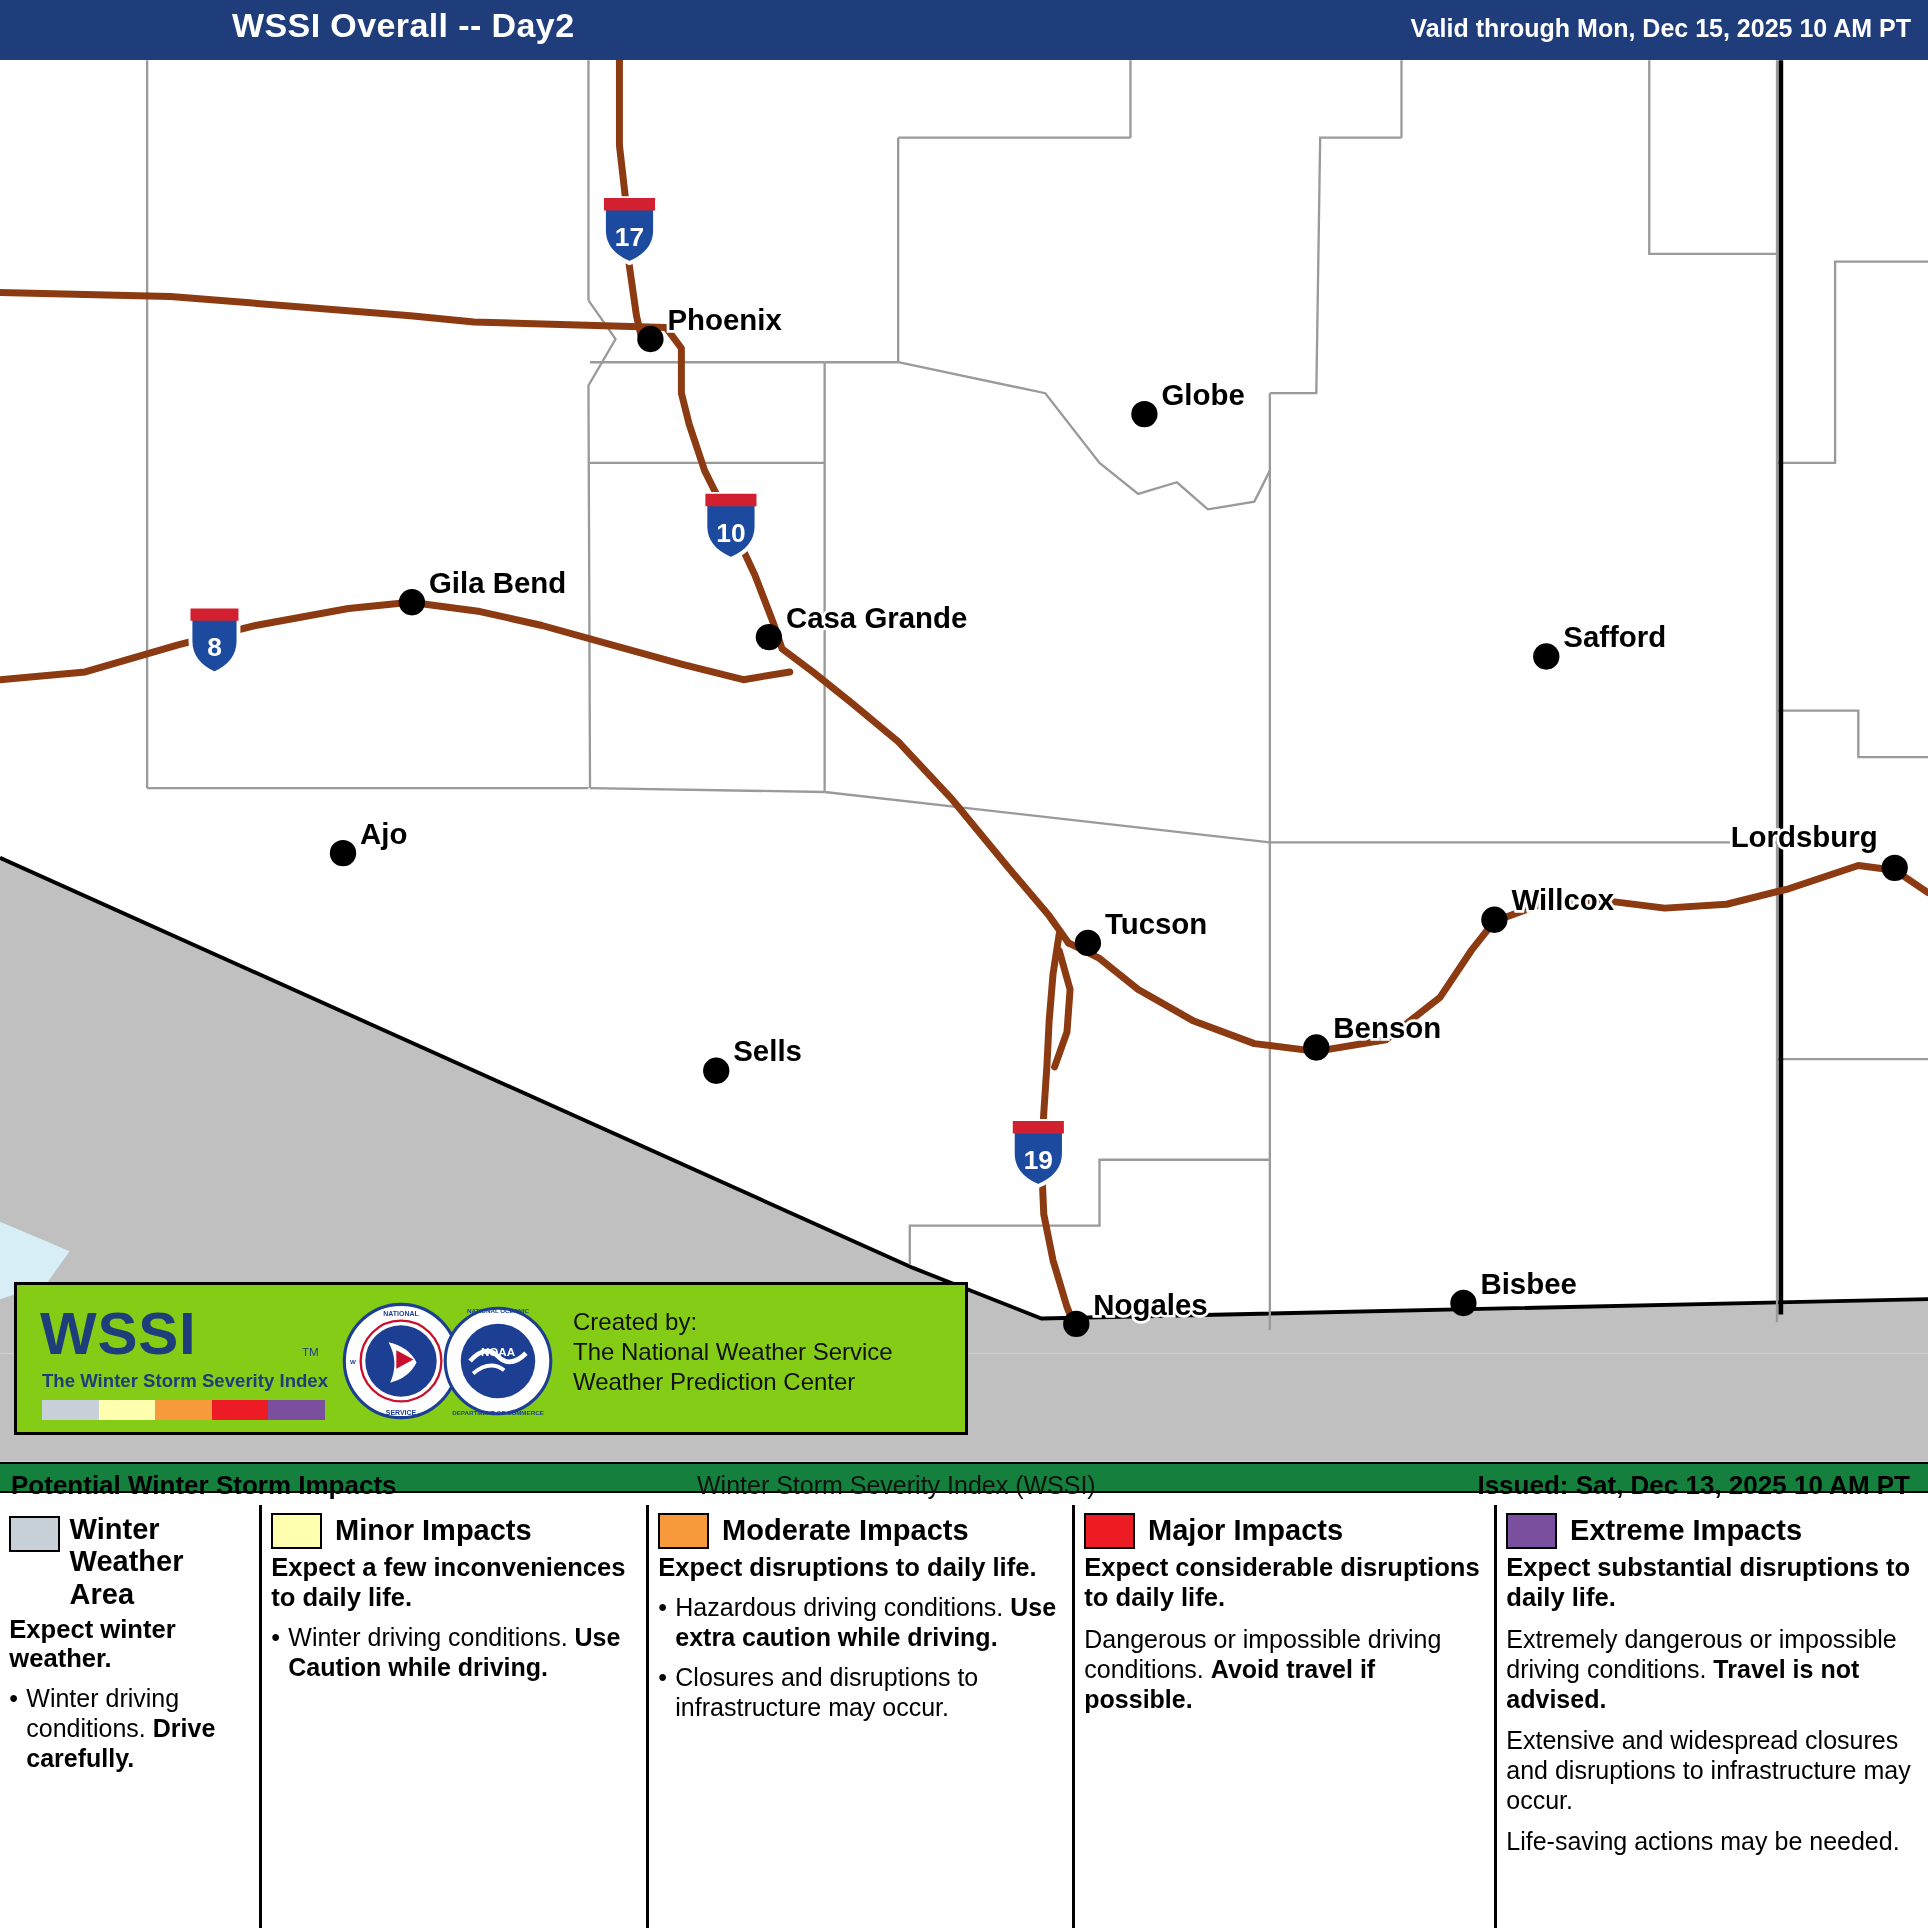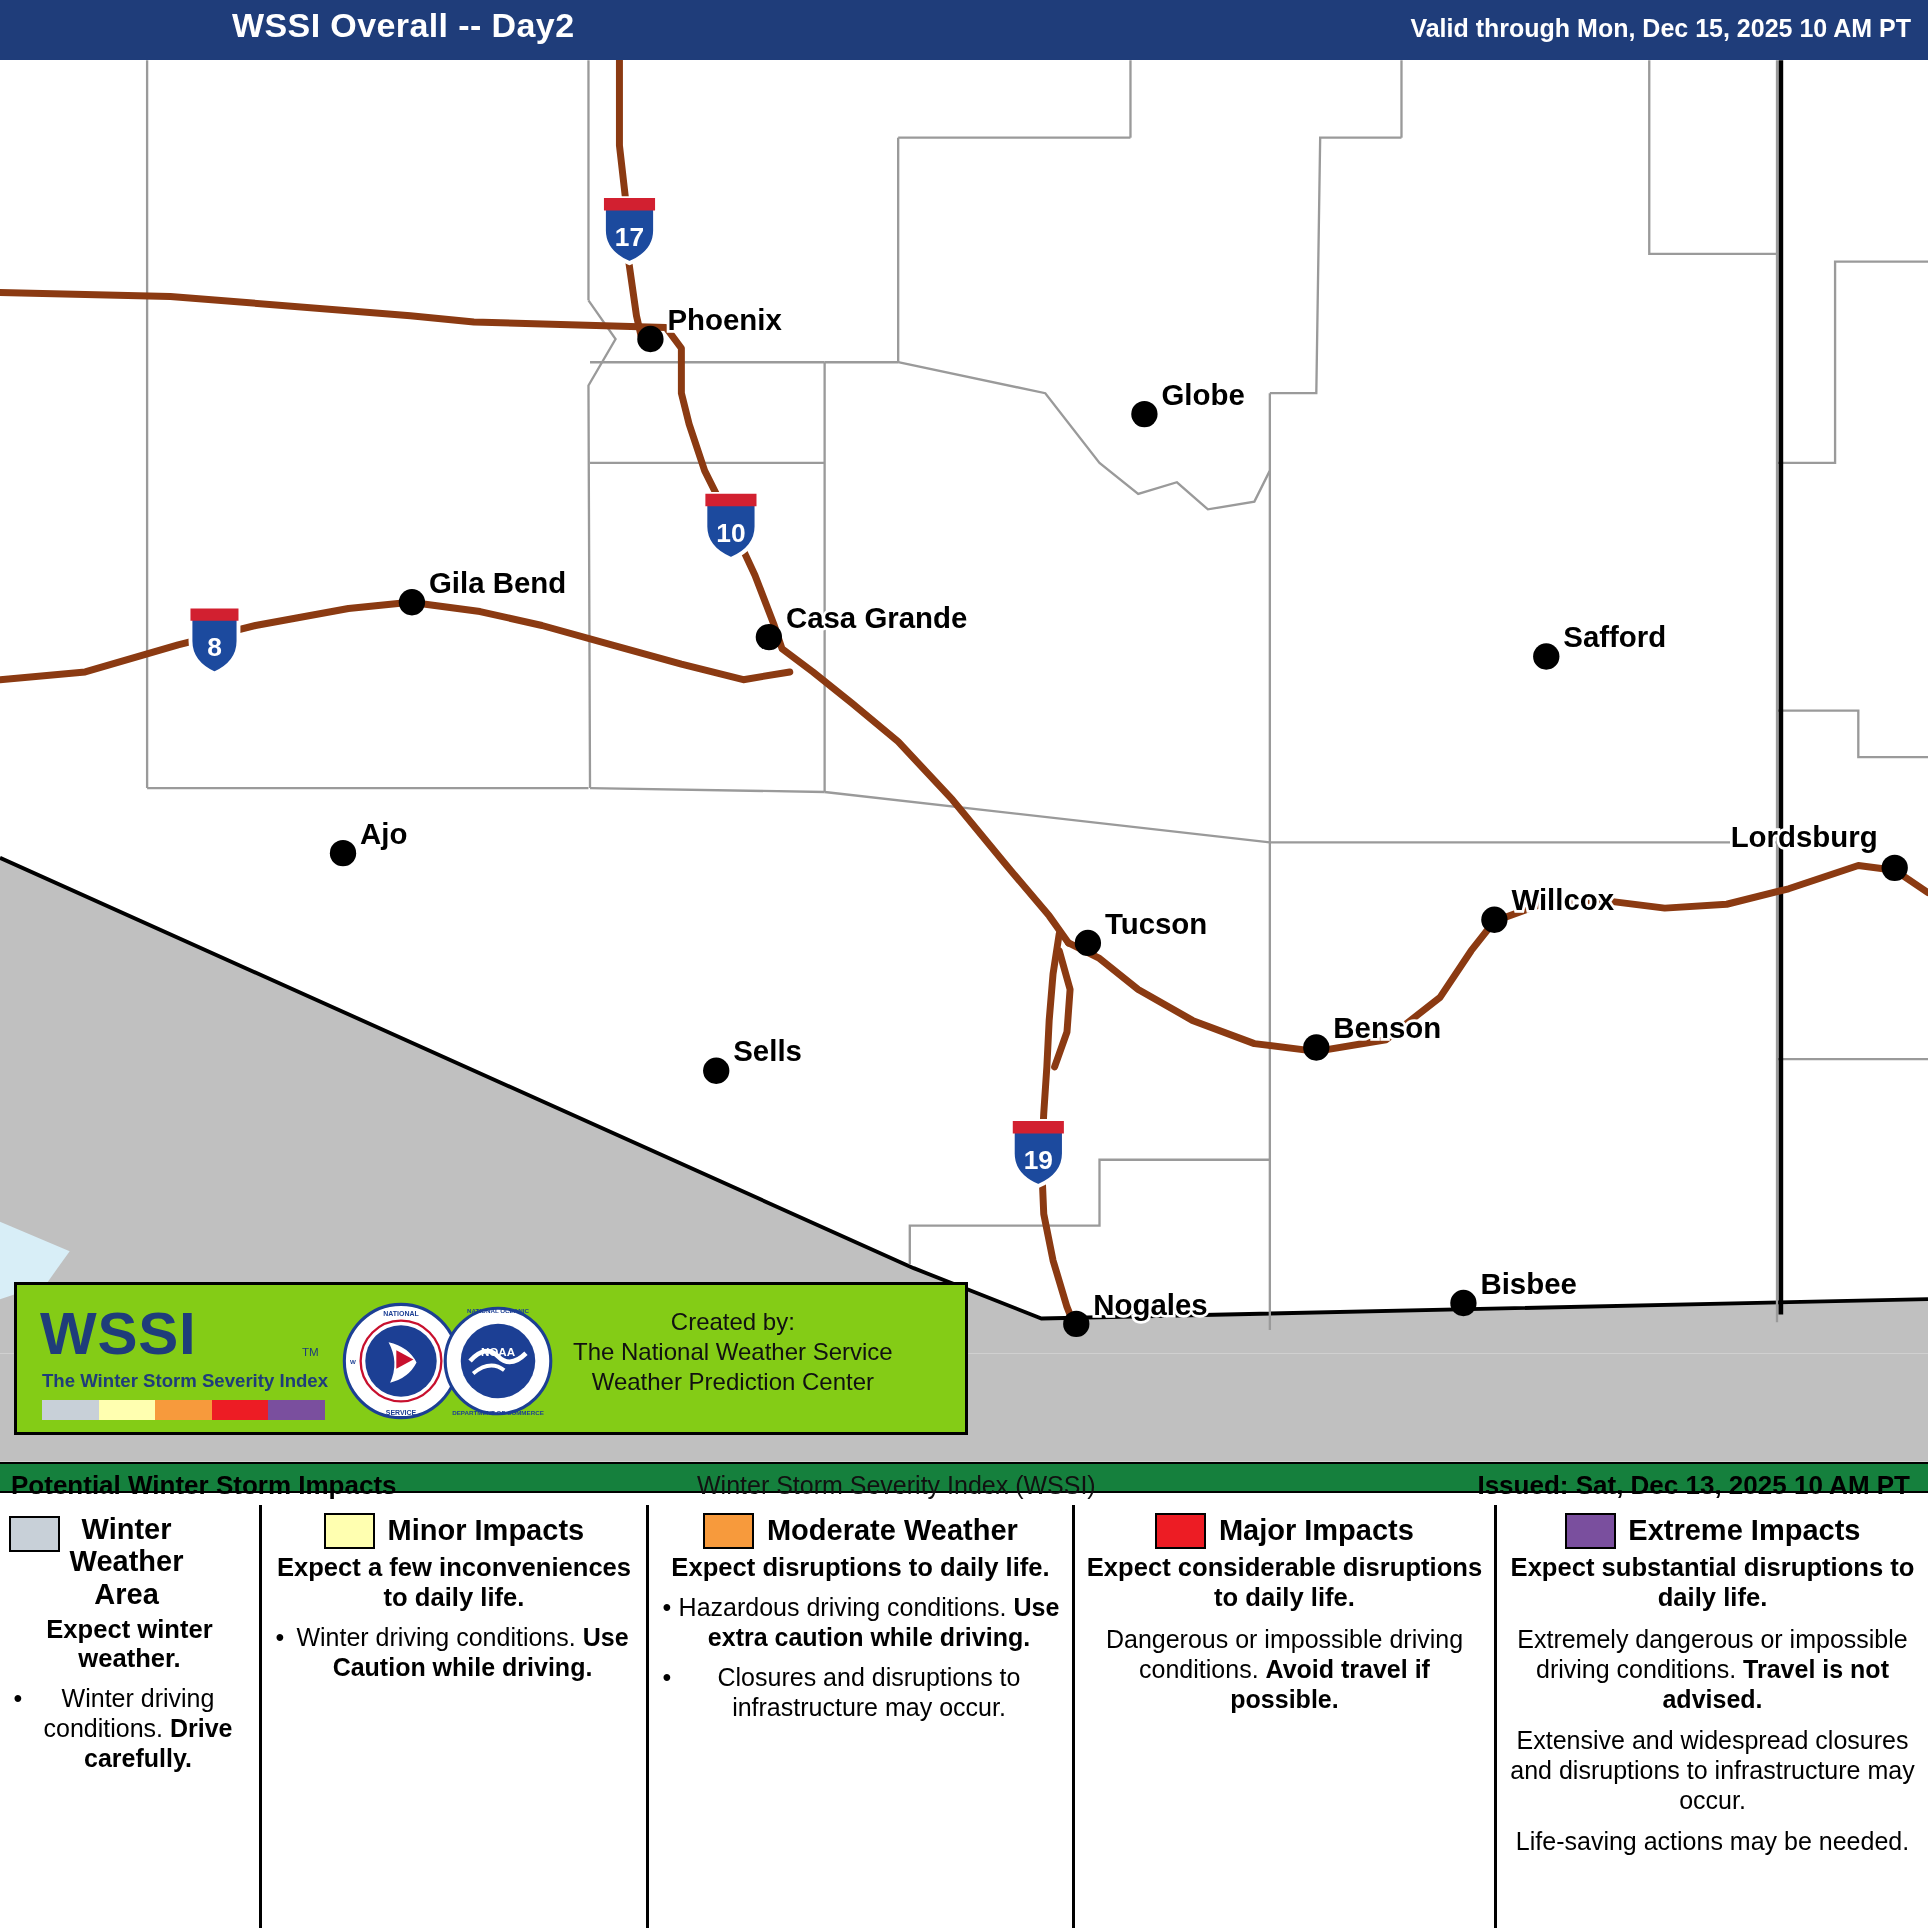--- a/index.html
+++ b/index.html
@@ -11,21 +11,20 @@
     width: 1928px;
     height: 1928px;
     font-family: "Liberation Sans", sans-serif;
     overflow: hidden;
   }
   #page {
     position: relative;
     width: 1928px;
     height: 1928px;
     box-sizing: border-box;
-    text-align: center;
   }
 
   
   #header {
     position: absolute;
     left: 0; top: 0;
     width: 1928px;
     height: 60px;
     background: #1f3d7a;
     color: #ffffff;
@@ -447,21 +446,21 @@
       <div class="lead">Expect a few inconveniences to daily life.</div>
       <div class="bullet">
         <span class="dot">•</span>
         <span class="btxt"><span>Winter driving conditions. </span><b class="strong">Use Caution while driving.</b></span>
       </div>
     </div>
 
     <div class="legcol c2">
       <div class="headrow">
         <span class="swatch" style="background:#f79a3c"></span>
-        <span class="headtitle">Moderate Weather</span>
+        <span class="headtitle">Moderate Impacts</span>
       </div>
       <div class="lead">Expect disruptions to daily life.</div>
       <div class="bullet">
         <span class="dot">•</span>
         <span class="btxt"><span>Hazardous driving conditions. </span><b class="strong">Use extra caution while driving.</b></span>
       </div>
       <div class="bullet">
         <span class="dot">•</span>
         <span class="btxt">Closures and disruptions to infrastructure may occur.</span>
       </div>

